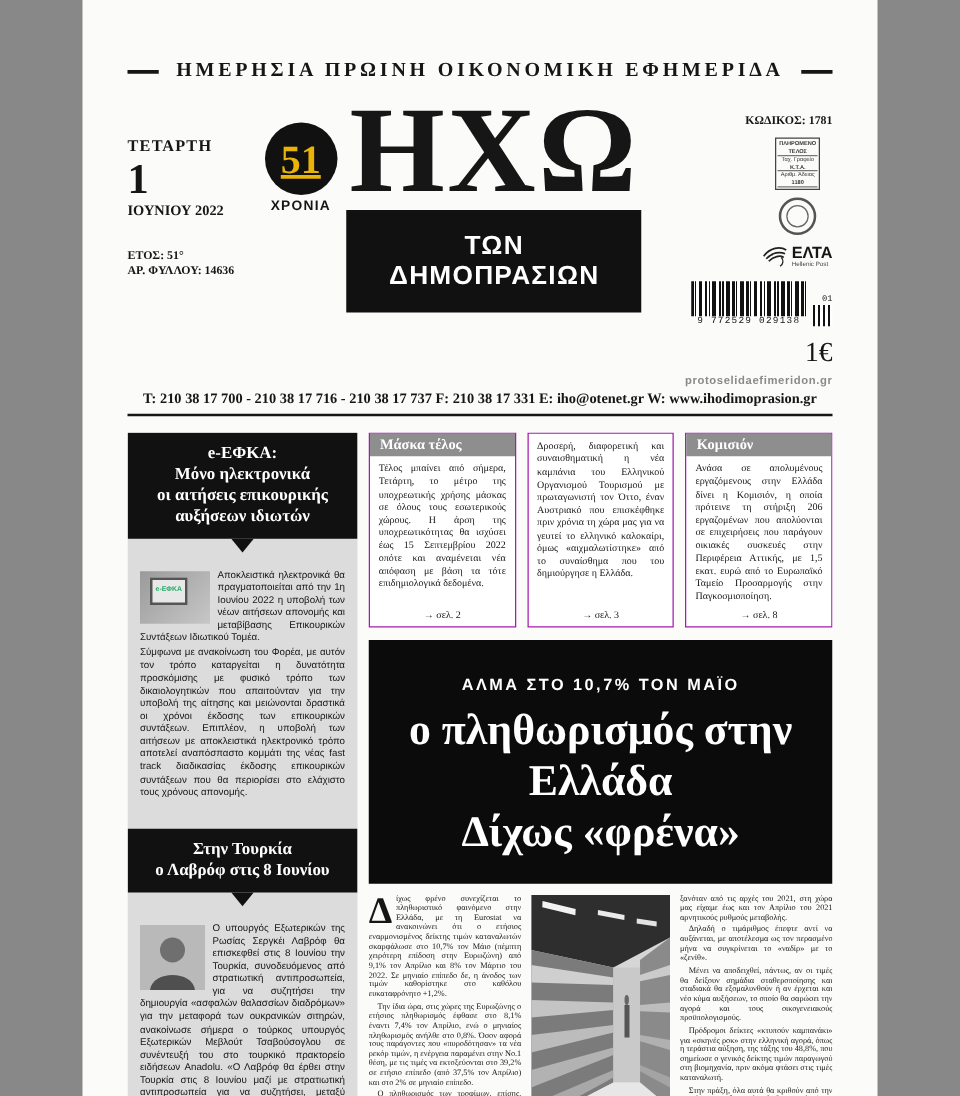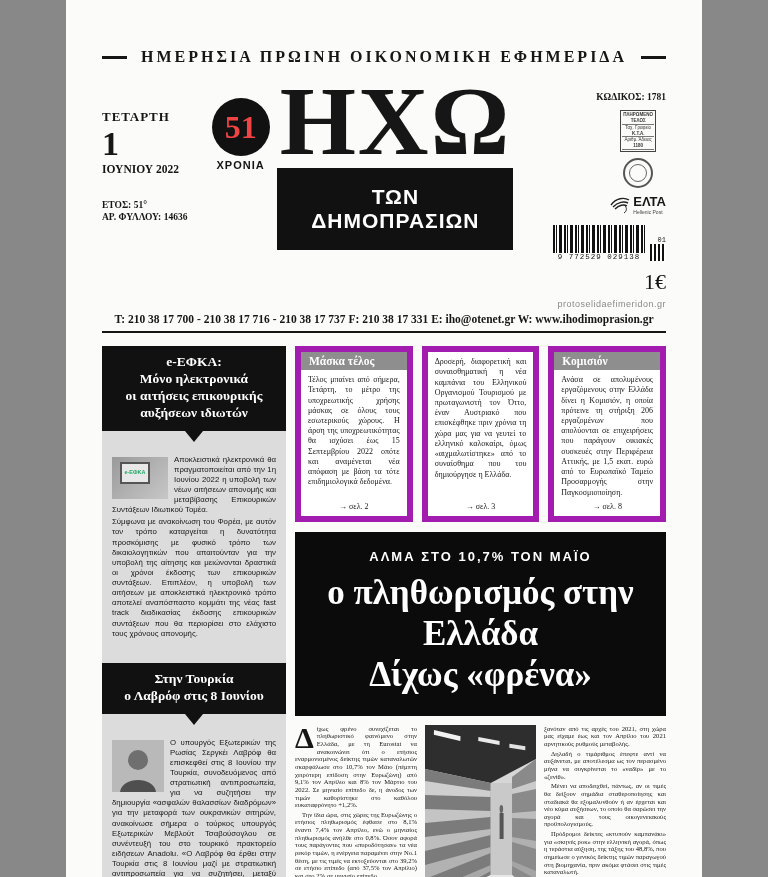--- a/index.html
+++ b/index.html
@@ -25,21 +25,21 @@
   .date-day { font-weight:bold; font-size:13px; letter-spacing:1px; }
   .date-num { font-weight:bold; font-size:34px; margin:2px 0 0 0; }
   .date-my  { font-weight:bold; font-size:11.5px; margin-top:2px; }
   .etos { font-size:9.5px; font-weight:bold; margin-top:26px; }
   .issue { font-size:9.5px; font-weight:bold; margin-top:2px; }
 
   .title-block { flex:1; display:flex; justify-content:center; }
   .badge-col { width:78px; text-align:center; padding-top:22px; }
   .badge-circle { width:58px; height:58px; margin:0 auto; background:#111; border-radius:50%;
     display:flex; align-items:center; justify-content:center; }
-  .badge-num { color:#ef4444; font-weight:bold; font-size:32px; font-family:"Liberation Serif",serif; }
+  .badge-num { color:#eab308; font-weight:bold; font-size:32px; font-family:"Liberation Serif",serif;text-decoration:underline; }
   .badge-label { font-family:"Liberation Sans",sans-serif; font-weight:bold; font-size:11px; margin-top:3px; letter-spacing:1px; }
   .title-col { text-align:center; }
   .paper-title { font-weight:900; font-size:98px; line-height:0.92; letter-spacing:2px; }
   .paper-subtitle-bar { background:#111; color:#fff; margin-top:2px; padding:17px 14px;
     font-family:"Liberation Sans",sans-serif; font-weight:bold; font-size:21px; letter-spacing:1px; }
 
   .right-block { width:168px; display:flex; flex-direction:column; align-items:flex-end; padding-top:16px; }
   .kodikos { font-size:9.5px; font-weight:bold; }
   .stamps-row { display:flex; align-items:center; gap:6px; margin-top:8px;flex-direction:column; }
   .pay-stamp { width:36px; border:1px solid #444; font-size:4.5px; text-align:center;
@@ -53,21 +53,21 @@
   .elta-name { font-family:"Liberation Sans",sans-serif; font-weight:bold; font-size:13px; }
   .elta-sub { font-size:5px; font-family:"Liberation Sans",sans-serif; color:#444; }
   .barcode-wrap { display:flex; align-items:flex-end; gap:5px; margin-top:10px; }
   .barcode { width:92px; }
   .bars { height:28px; background:repeating-linear-gradient(90deg,#111 0 2px,#fff 2px 3px,#111 3px 4px,#fff 4px 6px,#111 6px 9px,#fff 9px 11px); }
   .bars-digits { font-family:"Liberation Mono",monospace; font-size:7.5px; letter-spacing:1px; text-align:center; }
   .barcode-small { text-align:right; }
   .barcode-small .lbl { font-family:"Liberation Mono",monospace; font-size:7px; }
   .bars-sm { width:16px; height:17px; background:repeating-linear-gradient(90deg,#111 0 2px,#fff 2px 4px); }
   .price { font-size:22px; margin-top:8px; }
-  .credit { font-family:"Liberation Sans",sans-serif; font-weight:normal; font-size:9px; color:#8a8a8a; margin-top:4px; letter-spacing:0.5px; }
+  .credit { font-family:"Liberation Sans",sans-serif; font-weight:bold; font-size:9px; color:#8a8a8a; margin-top:4px; letter-spacing:0.5px; }
 
   .contact-row { text-align:center; font-weight:bold; font-size:11.5px; margin-top:4px; }
   .head-rule { border-top:2.5px solid #161616; margin-top:6px; }
 
   
   .content { display:flex; gap:9px; margin-top:13px; height:598px; overflow:hidden; }
 
   .sidebar { width:184px; background:#dcdcdc; overflow:hidden; flex-shrink:0; }
   .side-head { background:#111; color:#fff; text-align:center; padding:8px 4px 9px; position:relative; }
   .side-head .t { font-weight:bold; font-size:13.5px; line-height:1.25; }
@@ -79,27 +79,27 @@
   .thumb-laptop { width:56px; height:42px; position:relative; }
   .thumb-laptop .scr { position:absolute; left:8px; top:5px; width:30px; height:22px; background:#e8e8e8;
     border:2px solid #555; font-family:"Liberation Sans",sans-serif; font-size:5.5px; font-weight:bold;
     color:#2a6; display:flex; align-items:center; justify-content:center; }
   .thumb-portrait { width:52px; height:52px; position:relative; overflow:hidden; }
   .thumb-portrait svg { display:block; }
   .side-gap { height:12px; }
 
   .main { flex:1; display:flex; flex-direction:column; }
   .briefs-row { display:flex; gap:9px; }
-  .brief { flex:1; border:6px solid #a21caf; background:#fff; display:flex; flex-direction:column; }
+  .brief { flex:1; border:1px solid #a21caf; background:#fff; display:flex; flex-direction:column; }
   .brief-head { background:#8e8e8e; color:#fff; font-weight:bold; font-size:11.5px; padding:3px 8px; }
   .brief-body { padding:5px 7px 4px; font-size:8px; line-height:1.28; text-align:justify; flex:1; }
   .brief-page { text-align:center; font-size:8px; padding:0 7px 5px; }
 
   .lead-box { background:#0b0b0b; color:#fff; text-align:center; margin-top:10px; padding:17px 8px 20px; }
-  .kicker { font-family:"Liberation Sans","DejaVu Sans",sans-serif; font-weight:bold; font-size:13px; letter-spacing:2px; }
+  .kicker { font-family:"Liberation Sans","DejaVu Sans",sans-serif; font-weight:bold; font-size:13px; letter-spacing:2px;margin-top:11px; }
   .headline { font-weight:bold; font-size:35px; line-height:1.18; margin-top:8px; }
 
   .article-cols { display:flex; gap:8px; margin-top:9px; font-size:6.6px; line-height:1.16;
     text-align:justify; flex:1; overflow:hidden; }
   .acol { width:122px; flex-shrink:0; }
   .amid { flex:1; display:flex; flex-direction:column; }
   .photo { width:100%; height:184px; }
   .photo svg { display:block; width:100%; height:100%; }
   .mid-cols { display:flex; gap:8px; margin-top:5px; flex:1; overflow:hidden; }
   .mid-col { flex:1; }

